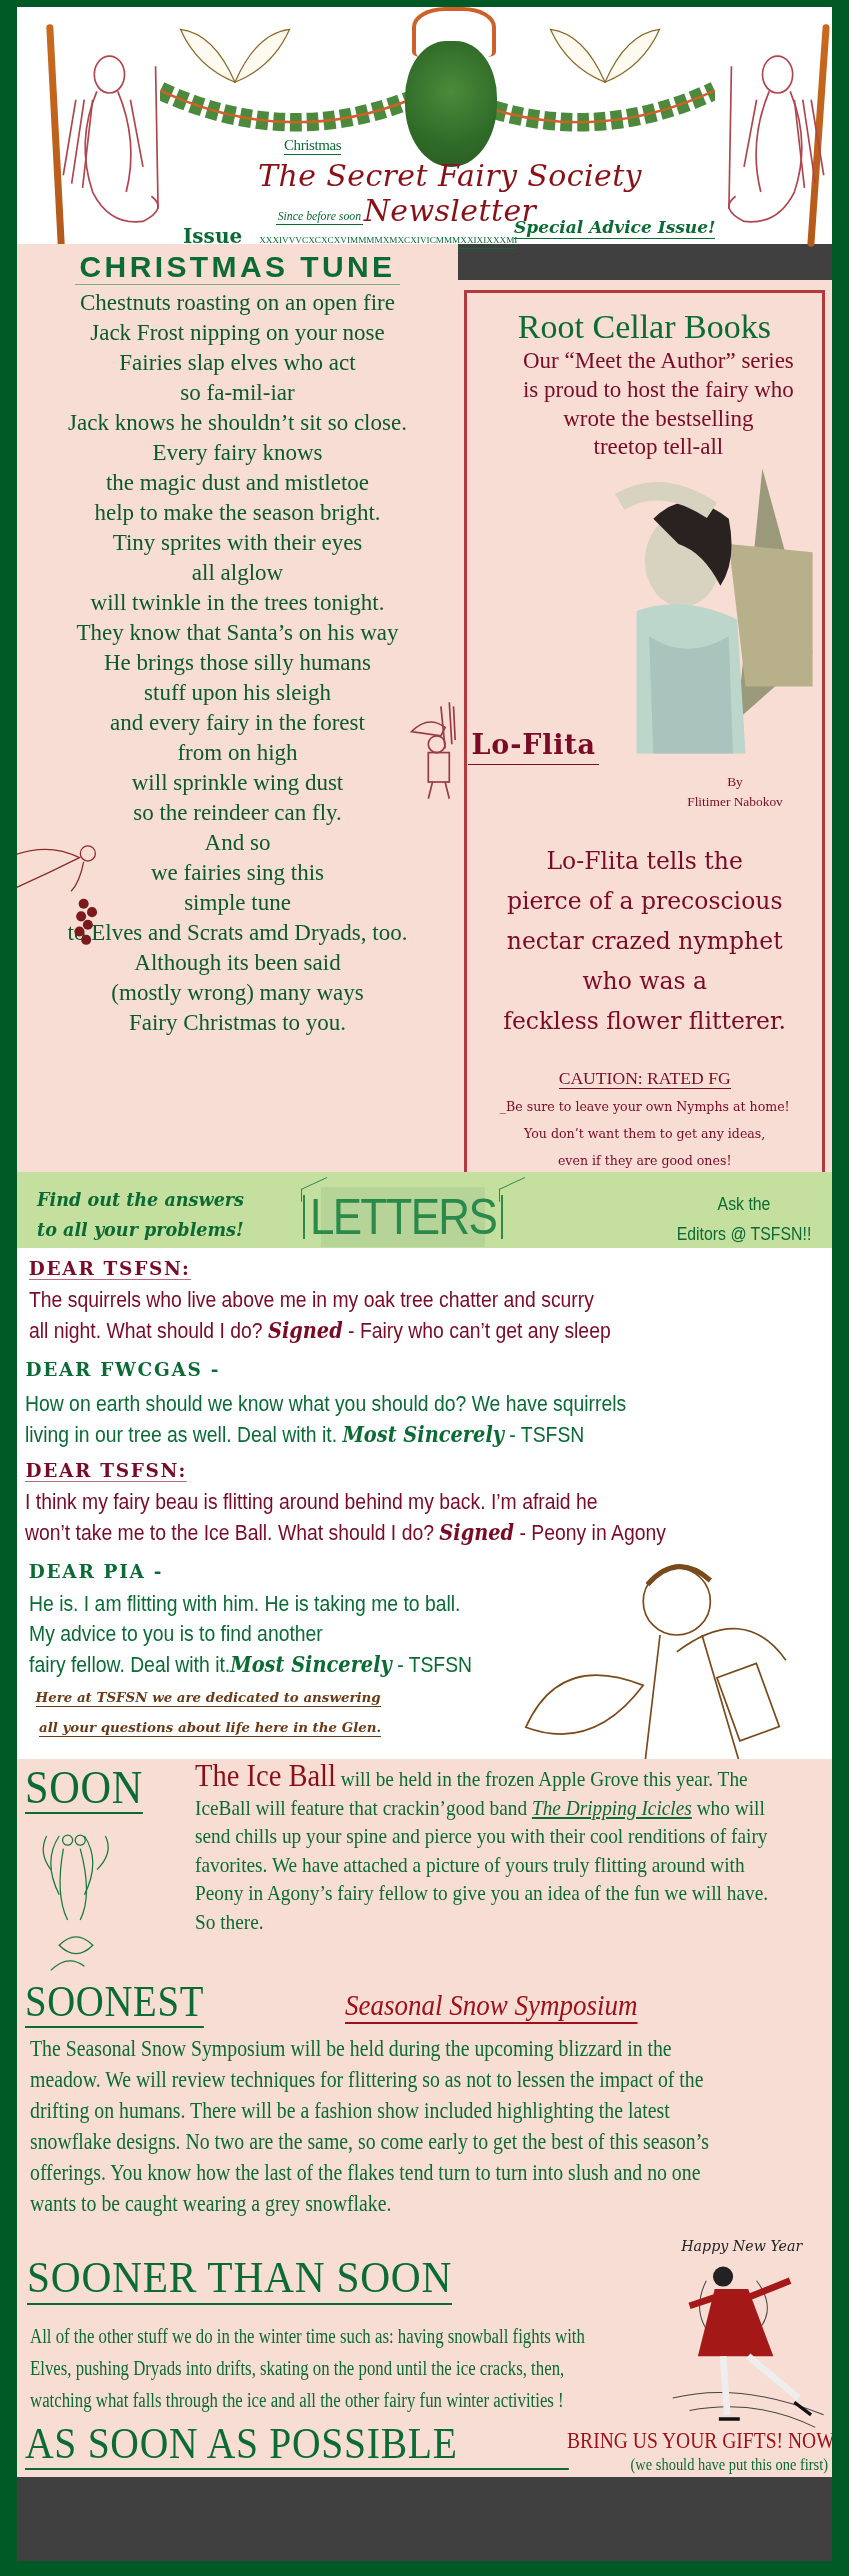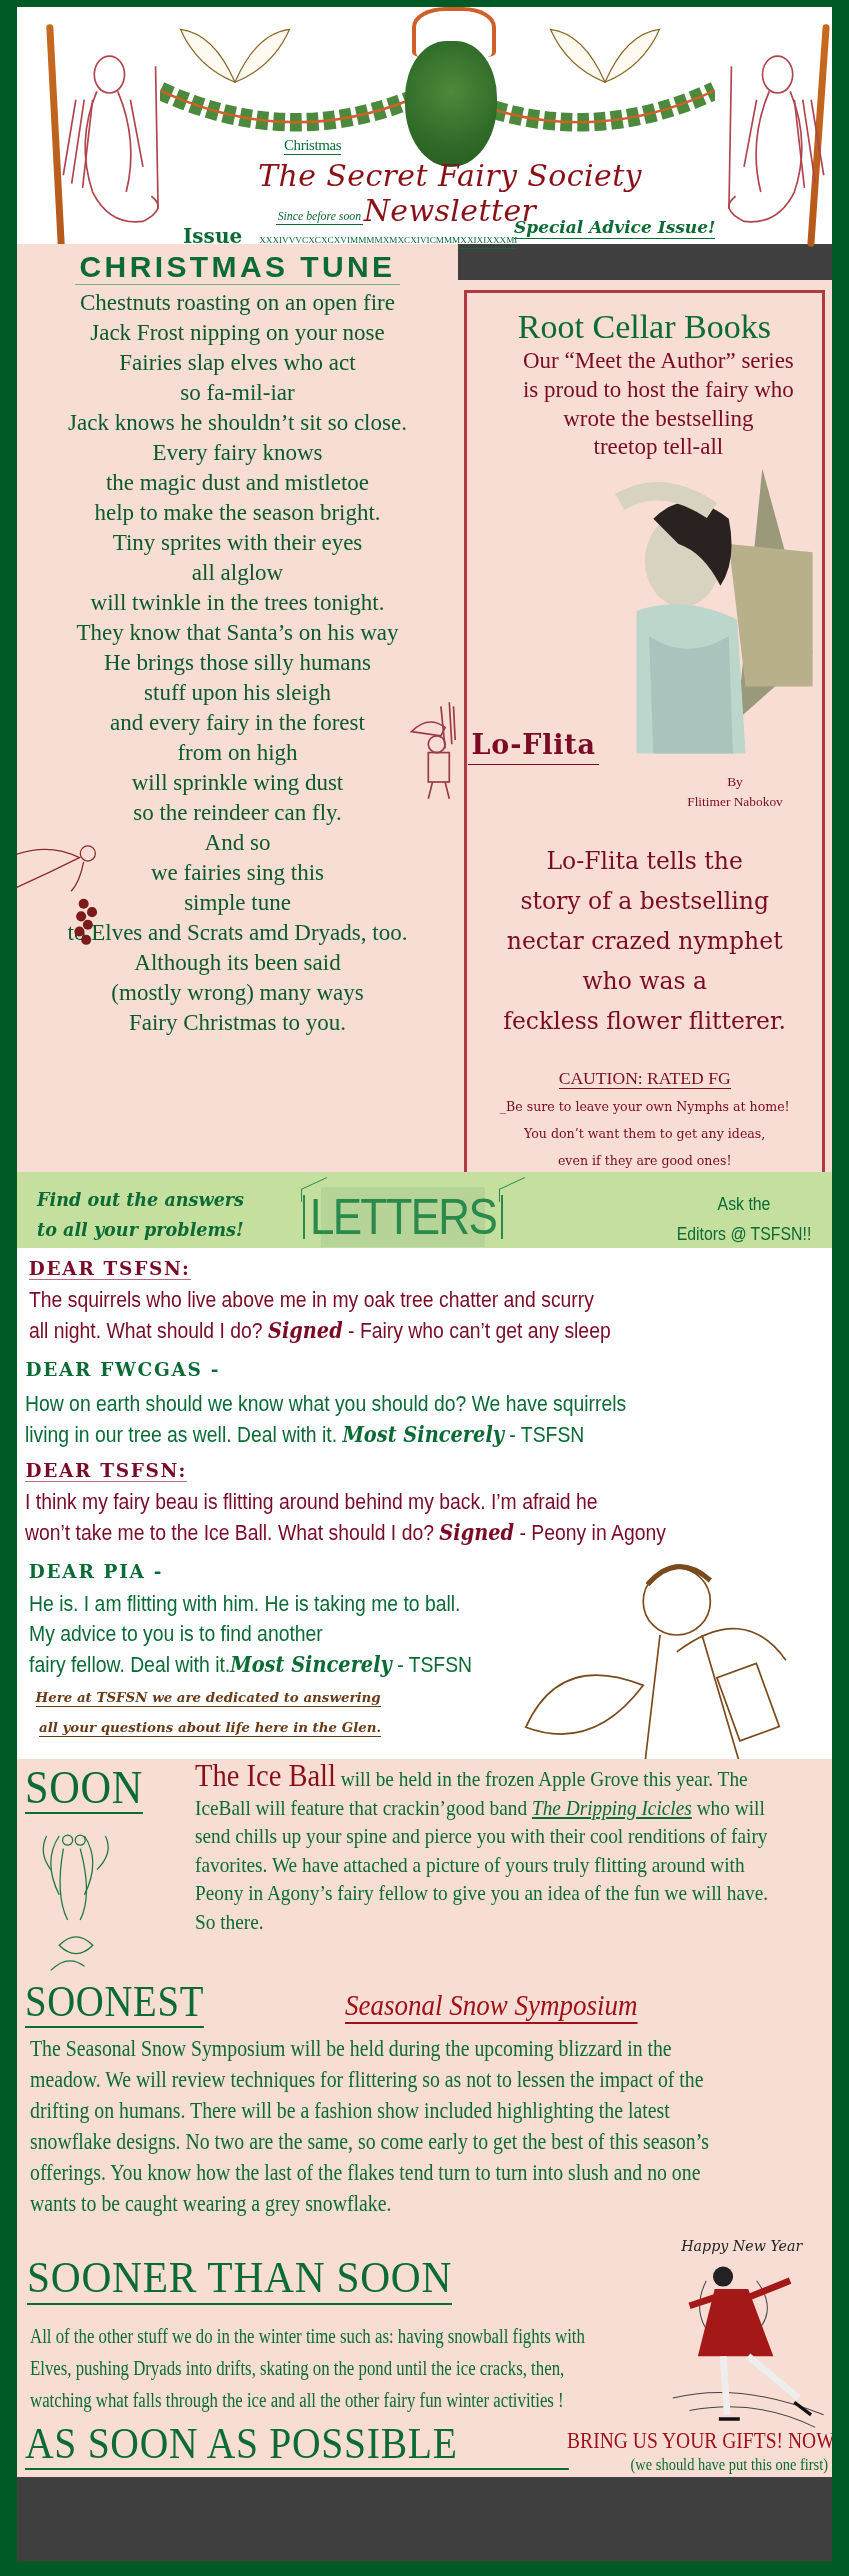--- a/index.html
+++ b/index.html
@@ -222,21 +222,21 @@
           <path d="M40 170 Q95 150 160 180 L170 340 L40 340 Z" fill="#bcd6cc"></path>
           <path d="M55 200 Q100 230 150 200 L155 340 L60 340 Z" fill="#a8c4bc"></path>
         </svg>
       </div>
       <div class="rc-by">
         <div>By</div>
         <div>Flitimer Nabokov</div>
       </div>
       <div class="rc-desc" style="left:9.2px;text-align:center">
         <div>Lo-Flita tells the</div>
-        <div>story of a bestselling</div>
+        <div>pierce of a precoscious</div>
         <div>nectar crazed nymphet</div>
         <div>who was a</div>
         <div>feckless flower flitterer.</div>
       </div>
       <div class="rc-caution" style="left:9.2px;text-align:center"><span>CAUTION: RATED FG</span></div>
       <div class="rc-note" style="left:9.2px;text-align:center;font-size:12.6px">
         <div>_Be sure to leave your own Nymphs at home!</div>
         <div>You don’t want them to get any ideas,</div>
         <div>even if they are good ones!</div>
       </div>

